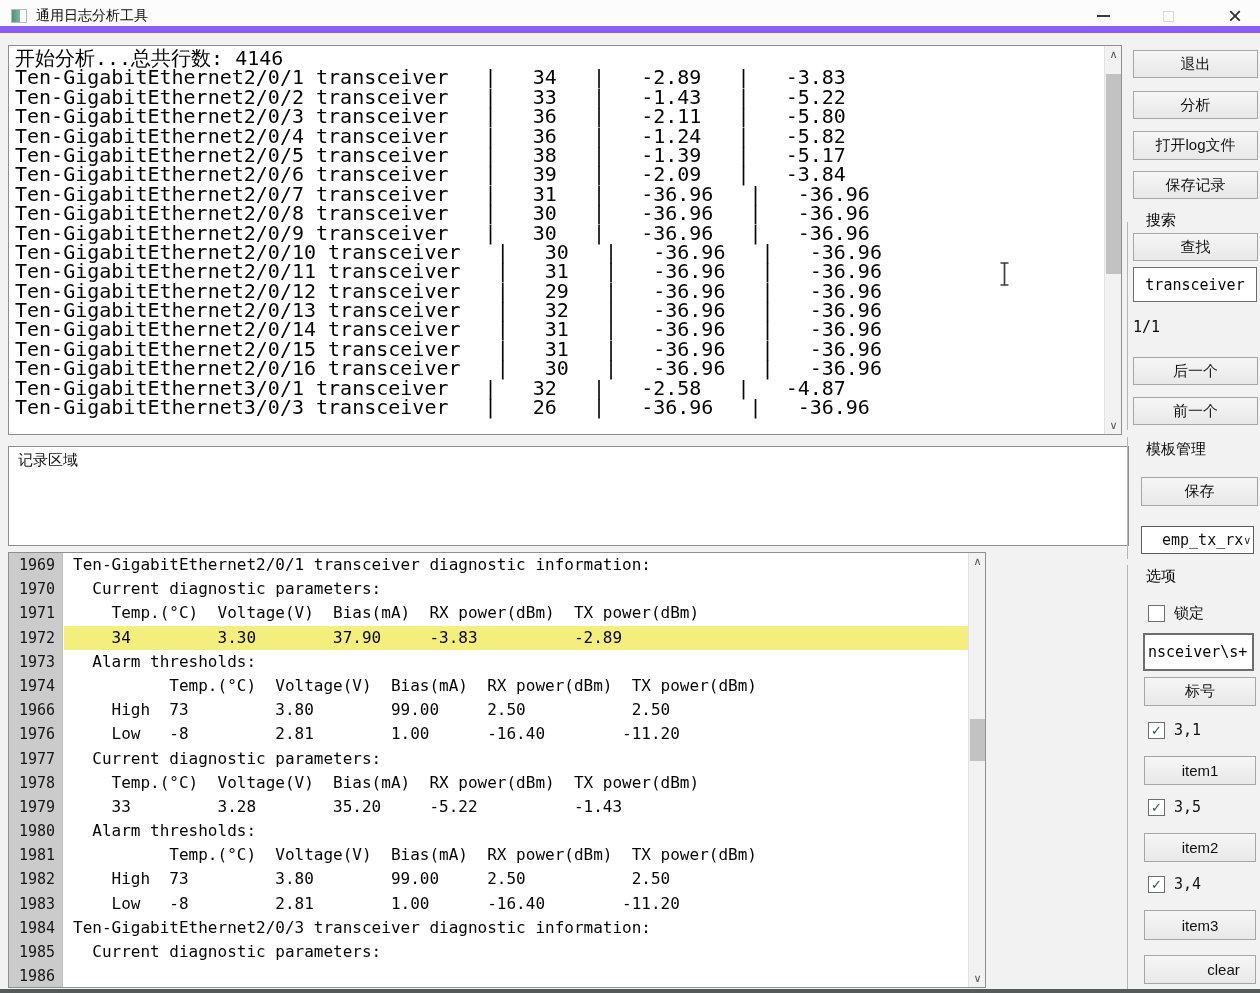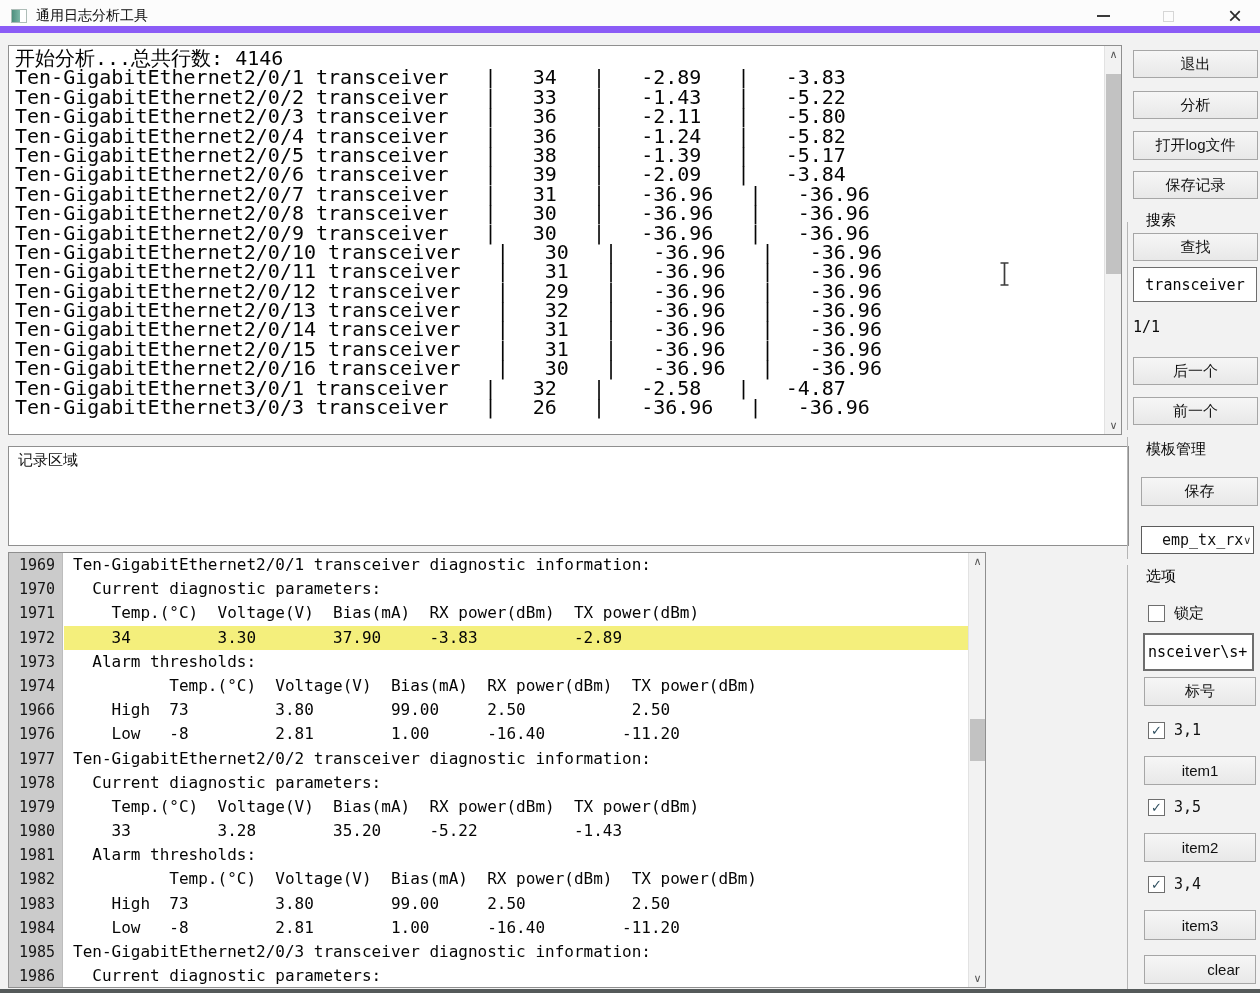--- a/index.html
+++ b/index.html
@@ -157,21 +157,20 @@
     </div>
   <div class="detail-lines">
       <div class="logline">Ten-GigabitEthernet2/0/1 transceiver diagnostic information:</div>
       <div class="logline">  Current diagnostic parameters:</div>
       <div class="logline">    Temp.(°C)  Voltage(V)  Bias(mA)  RX power(dBm)  TX power(dBm)</div>
       <div class="logline hl">    34         3.30        37.90     -3.83          -2.89</div>
       <div class="logline">  Alarm thresholds:</div>
       <div class="logline">          Temp.(°C)  Voltage(V)  Bias(mA)  RX power(dBm)  TX power(dBm)</div>
       <div class="logline">    High  73         3.80        99.00     2.50           2.50</div>
       <div class="logline">    Low   -8         2.81        1.00      -16.40        -11.20</div>
-      <div class="logline">Ten-GigabitEthernet2/0/2 transceiver diagnostic information:</div>
       <div class="logline">  Current diagnostic parameters:</div>
       <div class="logline">    Temp.(°C)  Voltage(V)  Bias(mA)  RX power(dBm)  TX power(dBm)</div>
       <div class="logline">    33         3.28        35.20     -5.22          -1.43</div>
       <div class="logline">  Alarm thresholds:</div>
       <div class="logline">          Temp.(°C)  Voltage(V)  Bias(mA)  RX power(dBm)  TX power(dBm)</div>
       <div class="logline">    High  73         3.80        99.00     2.50           2.50</div>
       <div class="logline">    Low   -8         2.81        1.00      -16.40        -11.20</div>
       <div class="logline">Ten-GigabitEthernet2/0/3 transceiver diagnostic information:</div>
       <div class="logline">  Current diagnostic parameters:</div>
     </div>

